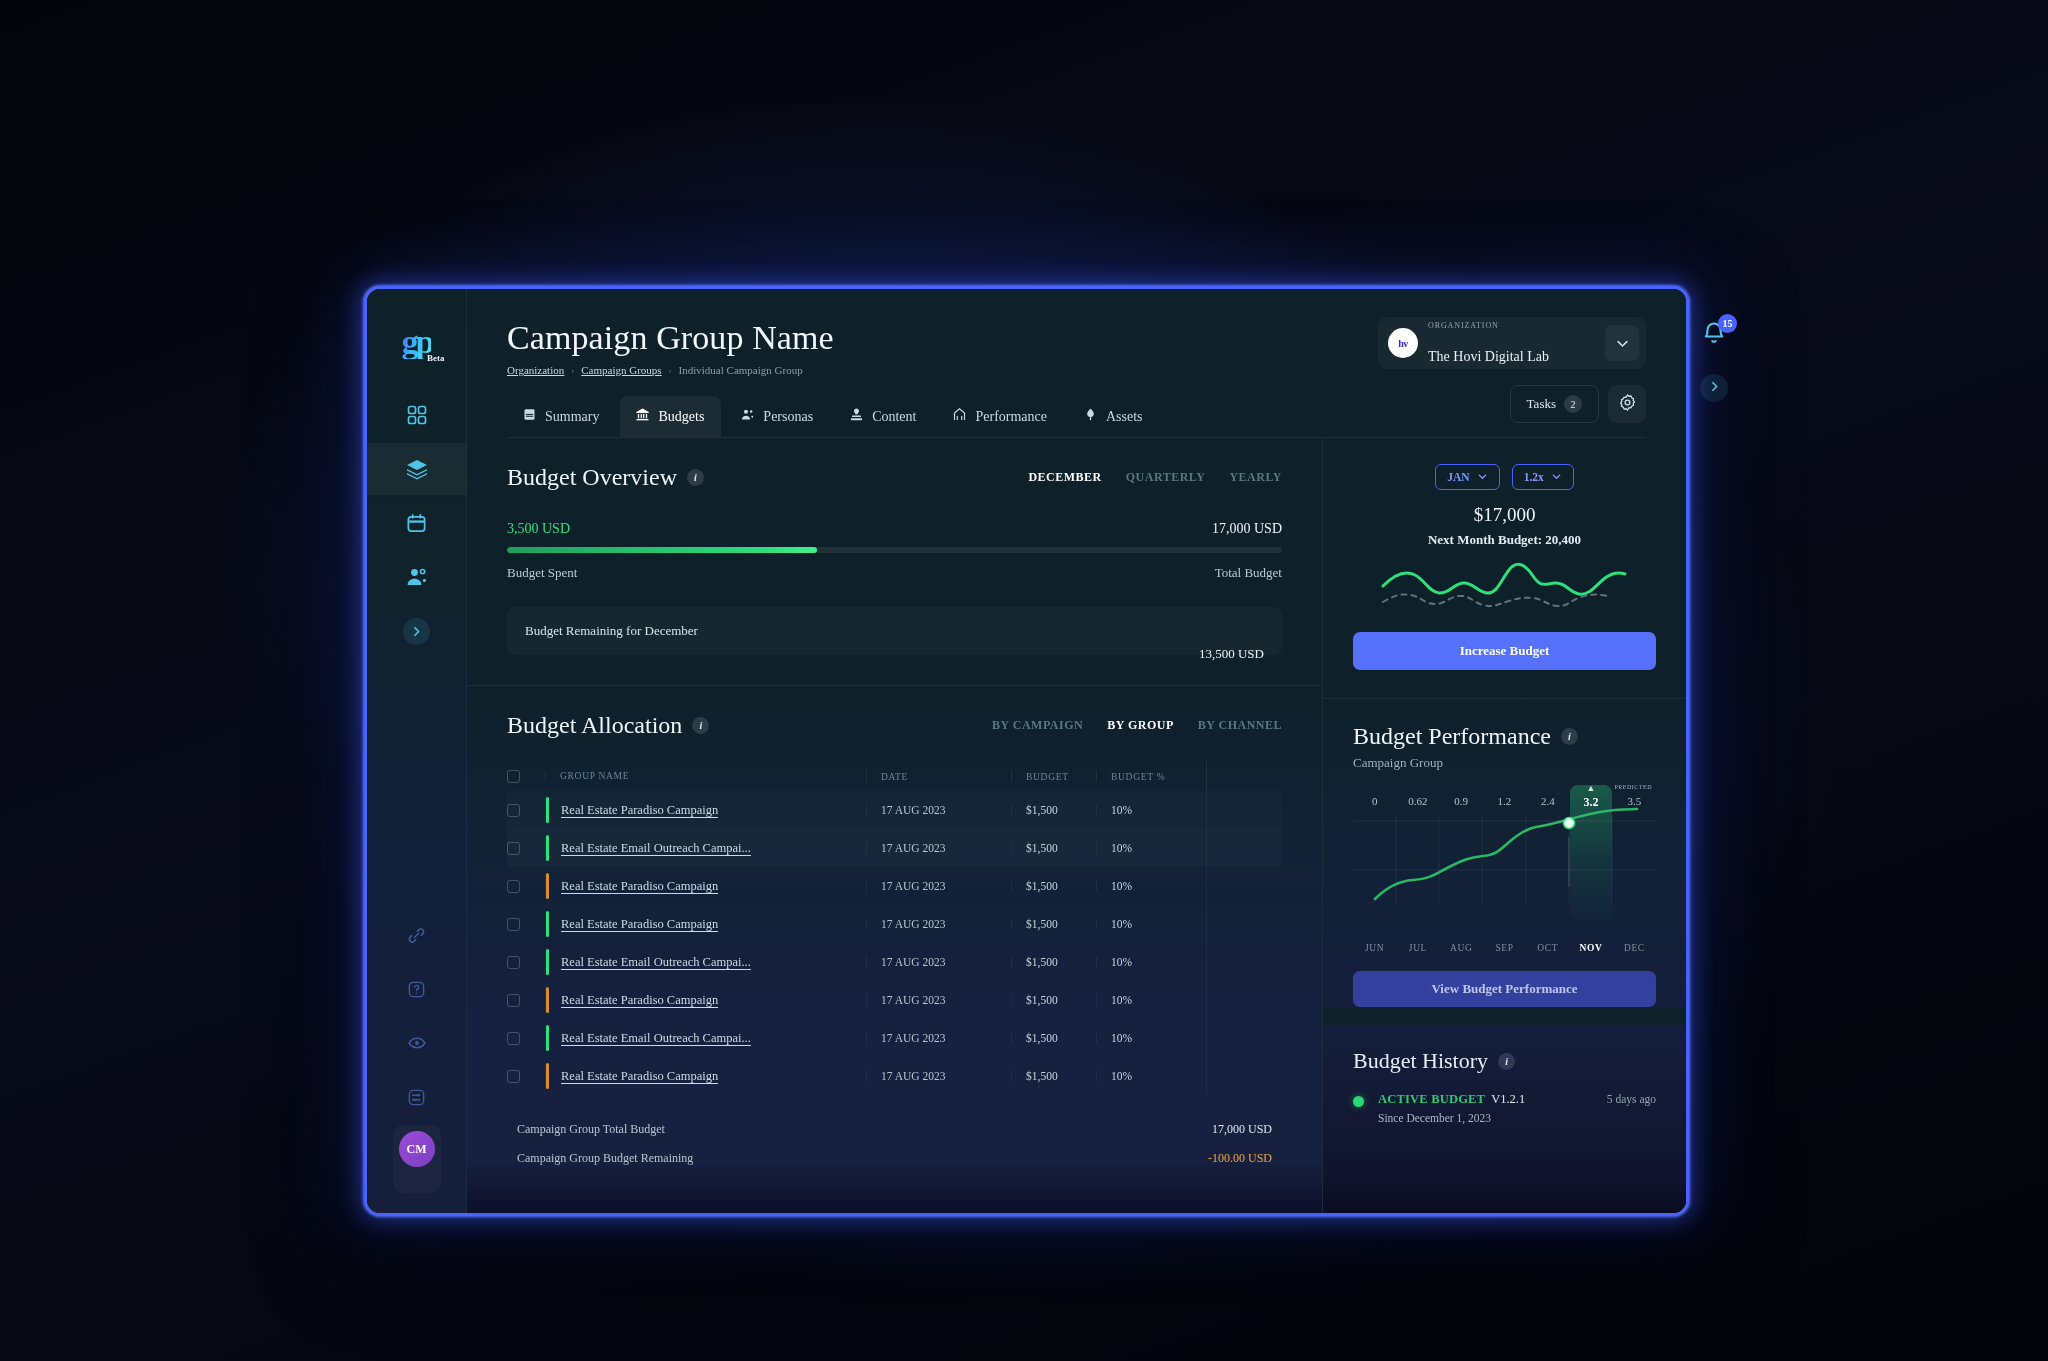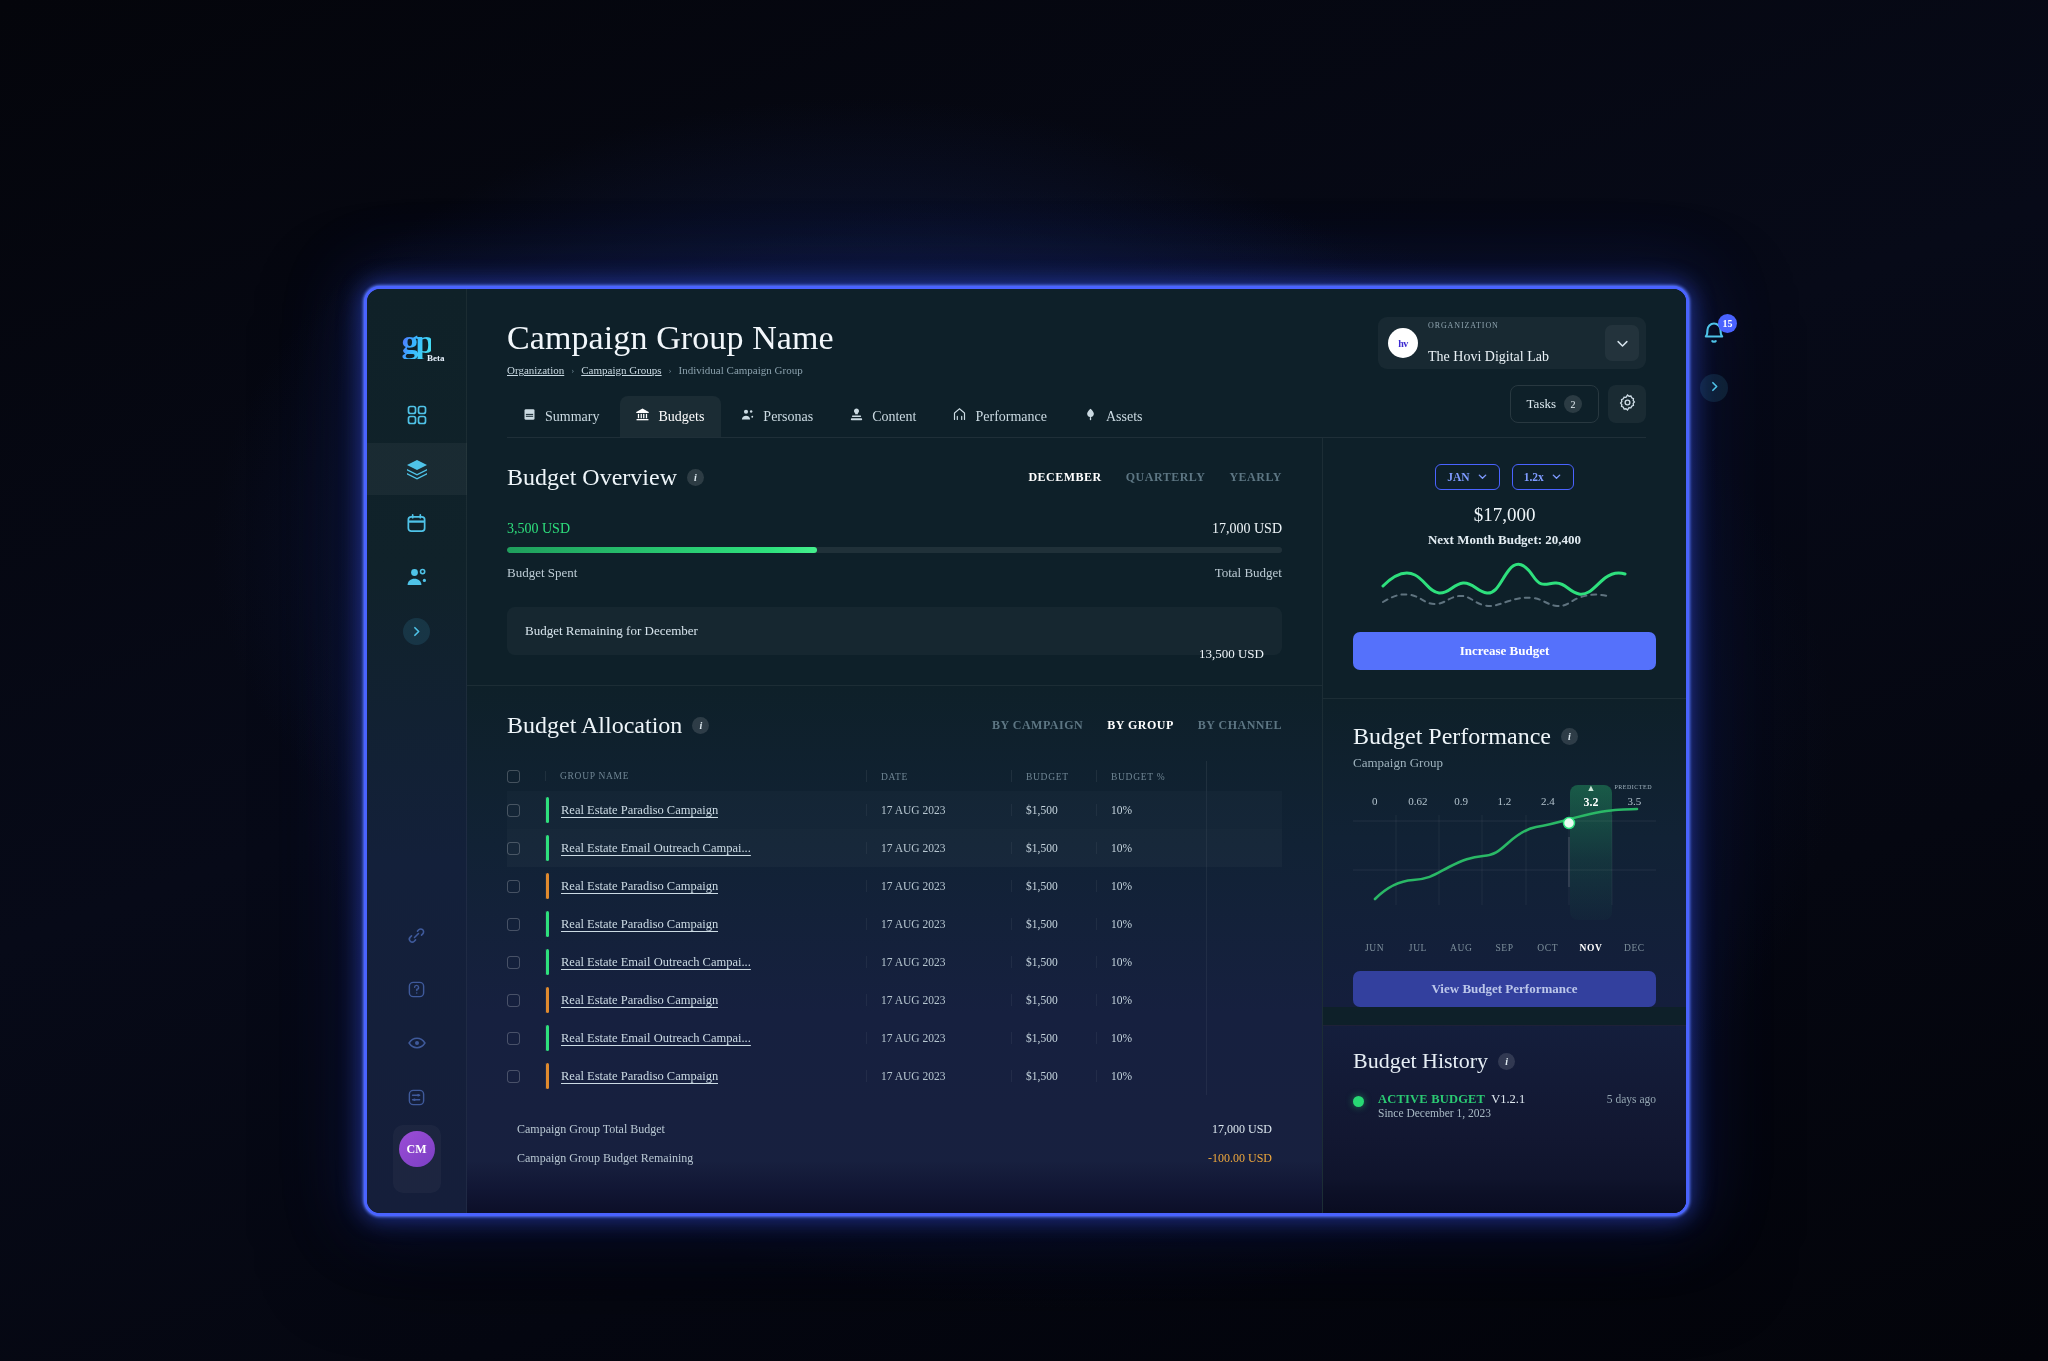--- a/index.html
+++ b/index.html
@@ -354,21 +354,21 @@
   #hist-dot {
     width: 11px; height: 11px; border-radius: 50%;
     background: #28d974; margin-top: 4px; flex: 0 0 11px;
     box-shadow: 0 0 7px rgba(40,217,116,0.5);
   }
   #hist-body { flex: 1 1 auto; }
   .hist-line1 { display: flex; align-items: baseline; }
   #hist-status { font-size: 12.5px; font-weight: 700; color: #2bc973; letter-spacing: 0.2px; }
   #hist-version { font-size: 12.5px; color: #dfe9f0; margin-left: 6px; }
   #hist-ago { margin-left: auto; font-size: 11.5px; color: #93a5b1; }
-  #hist-since { font-size: 11.5px; color: #a9bac5; }
+  #hist-since { margin-top: 5px; font-size: 11.5px; color: #a9bac5; }
   #hist-fade {
     position: absolute; left: 0; right: 0; bottom: 0; height: 34px;
     background: linear-gradient(180deg, rgba(13,17,40,0) 0%, #0b0e24 70%, #090c20 100%);
   }
 
   
   #float-col {
     position: absolute; left: 1700px; top: 320px;
     display: flex; flex-direction: column; align-items: center; gap: 22px;
   }

